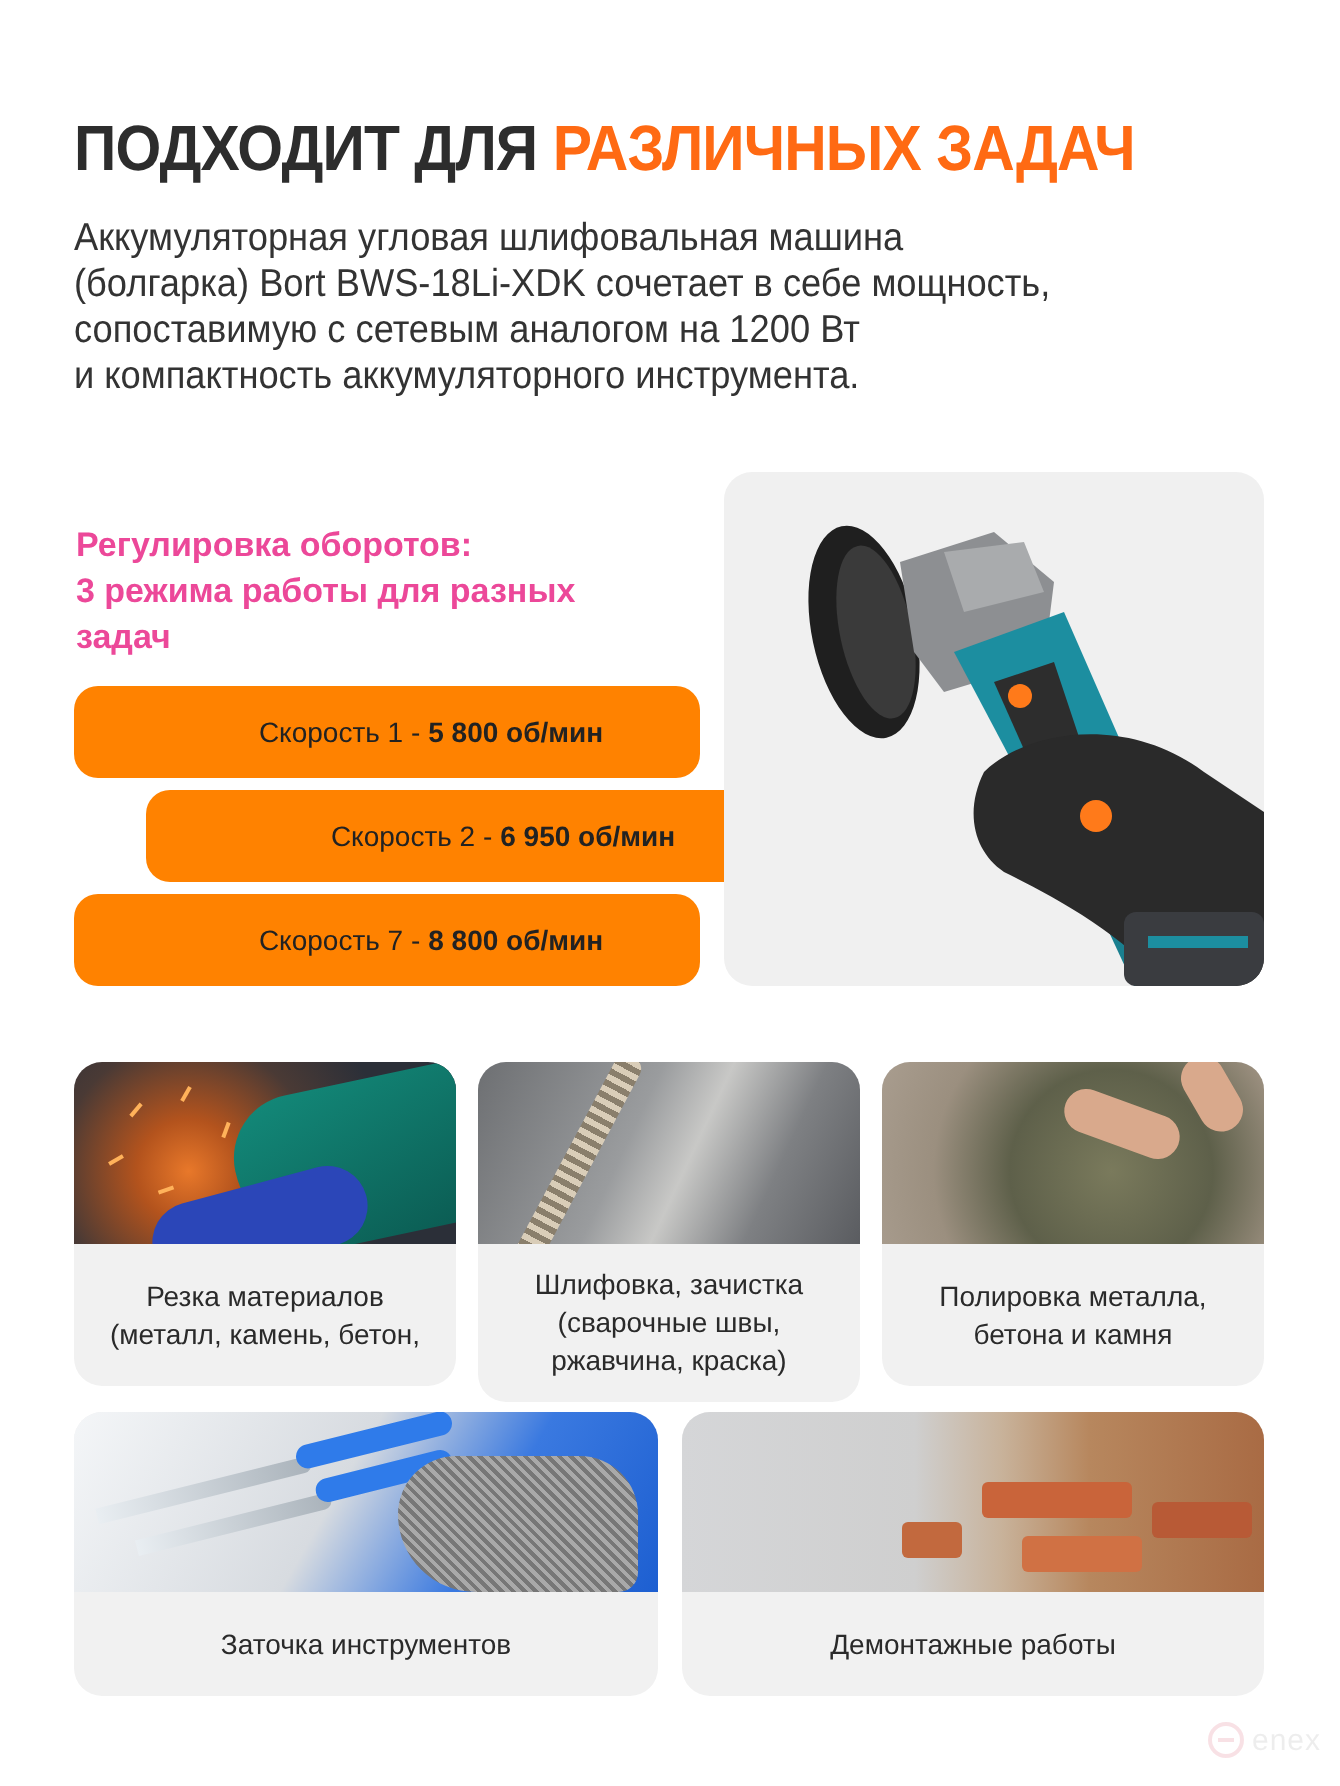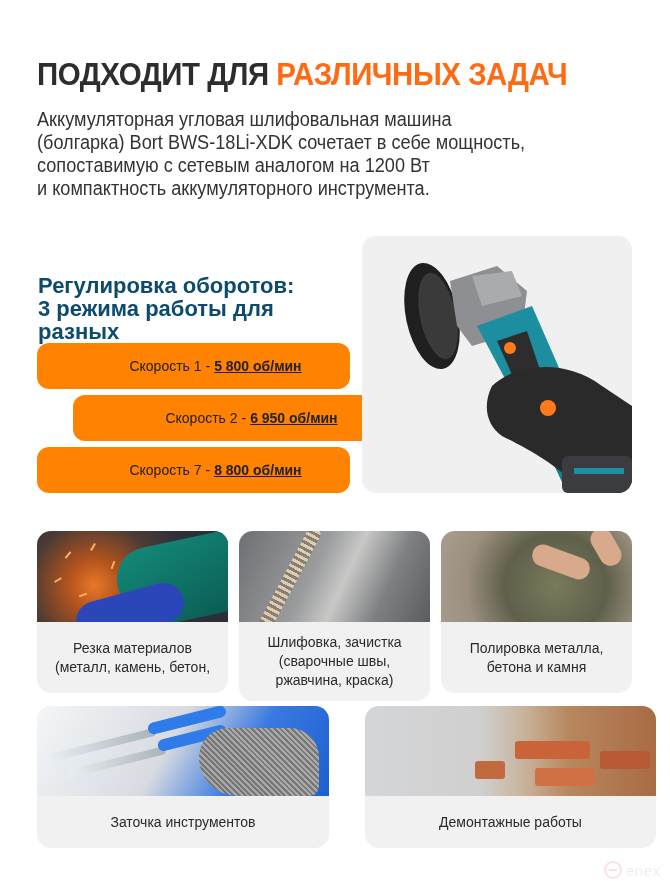--- a/index.html
+++ b/index.html
@@ -5,40 +5,40 @@
   * { box-sizing: border-box; margin: 0; padding: 0; }
   html, body { width: 670px; height: 893px; background: #ffffff; overflow: hidden; }
   body { position: relative; font-family: "Liberation Sans", "DejaVu Sans", sans-serif; color: #2b2b2b; }
 
   .title { position: absolute; left: 37px; top: 56px; font-size: 32px; font-weight: 700; letter-spacing: -0.5px; color: #2d2d2d; white-space: nowrap; transform: scaleX(0.92); transform-origin: left center; }
   .title .accent { color: #ff6a13; }
 
   .intro { position: absolute; left: 37px; top: 108px; width: 600px; font-size: 19.5px; line-height: 23px; color: #333; transform: scaleX(0.93); transform-origin: left top; white-space: nowrap; }
   .intro div { display: block; }
 
-  .subhead { position: absolute; left: 38px; top: 274px; width: 320px; font-size: 22px; line-height: 23px; font-weight: 700; color: #0c4a6e; }
+  .subhead { position: absolute; left: 38px; top: 261px; width: 320px; font-size: 17px; line-height: 23px; font-weight: 700; color: #ec4899; }
 
   .speed-btn { position: absolute; left: 37px; width: 313px; height: 46px; background: #ff8200; border-radius: 12px; display: flex; align-items: center; justify-content: center; font-size: 14px; color: #222; padding-left: 44px; }
-  .speed-btn b { font-weight: 700; margin-left: 4px; text-decoration: underline; }
+  .speed-btn b { font-weight: 700; margin-left: 4px; }
   .sp1 { top: 343px; } .sp2 { top: 395px; margin-left: 36px; } .sp3 { top: 447px; }
 
   .hero { position: absolute; left: 362px; top: 236px; width: 270px; height: 257px; background: #f0f0f0; border-radius: 14px; overflow: hidden; }
 
   .card { position: absolute; background: #f1f1f1; border-radius: 14px; overflow: hidden; }
   .card .img { position: absolute; left: 0; top: 0; width: 100%; height: 60px; overflow: hidden; }
   .card .cap { position: absolute; left: 0; right: 0; display: flex; align-items: center; justify-content: center; text-align: center; font-size: 14px; line-height: 19px; color: #2a2a2a; }
 
   .c1 { left: 37px; top: 531px; width: 191px; height: 162px; }
   .c2 { left: 239px; top: 531px; width: 191px; height: 170px; }
   .c3 { left: 441px; top: 531px; width: 191px; height: 162px; padding-left: 10px; }
   .c1 .img, .c2 .img, .c3 .img { height: 91px; }
   .c1 .cap, .c2 .cap, .c3 .cap { top: 91px; bottom: 0; }
 
   .c4 { left: 37px; top: 706px; width: 292px; height: 142px; }
-  .c5 { left: 341px; top: 706px; width: 291px; height: 142px; margin-left: 24px; }
+  .c5 { left: 341px; top: 706px; width: 291px; height: 142px; }
   .c4 .img, .c5 .img { height: 90px; }
   .c4 .cap, .c5 .cap { top: 90px; bottom: 0; align-items: center; }
 
   
   .img-cut { background: radial-gradient(circle at 30% 60%, #e8782a 0, #b3531d 18%, #4a3a35 45%, #2b2f38 70%); }
   .img-cut .sleeve { position: absolute; right: -10px; top: 10px; width: 120px; height: 80px; background: linear-gradient(160deg, #138a7a, #0b5b52); border-radius: 40px 10px 10px 60px; transform: rotate(-12deg); }
   .img-cut .glove { position: absolute; left: 38px; bottom: -10px; width: 110px; height: 40px; background: #2b46b8; border-radius: 20px; transform: rotate(-15deg); }
   .img-cut .spark { position: absolute; width: 2px; height: 8px; background: #ffb25a; }
 
   .img-weld { background: linear-gradient(115deg, #6d6f72 0%, #9a9c9e 40%, #c8c8c6 55%, #7e8083 75%, #5a5c60 100%); }

